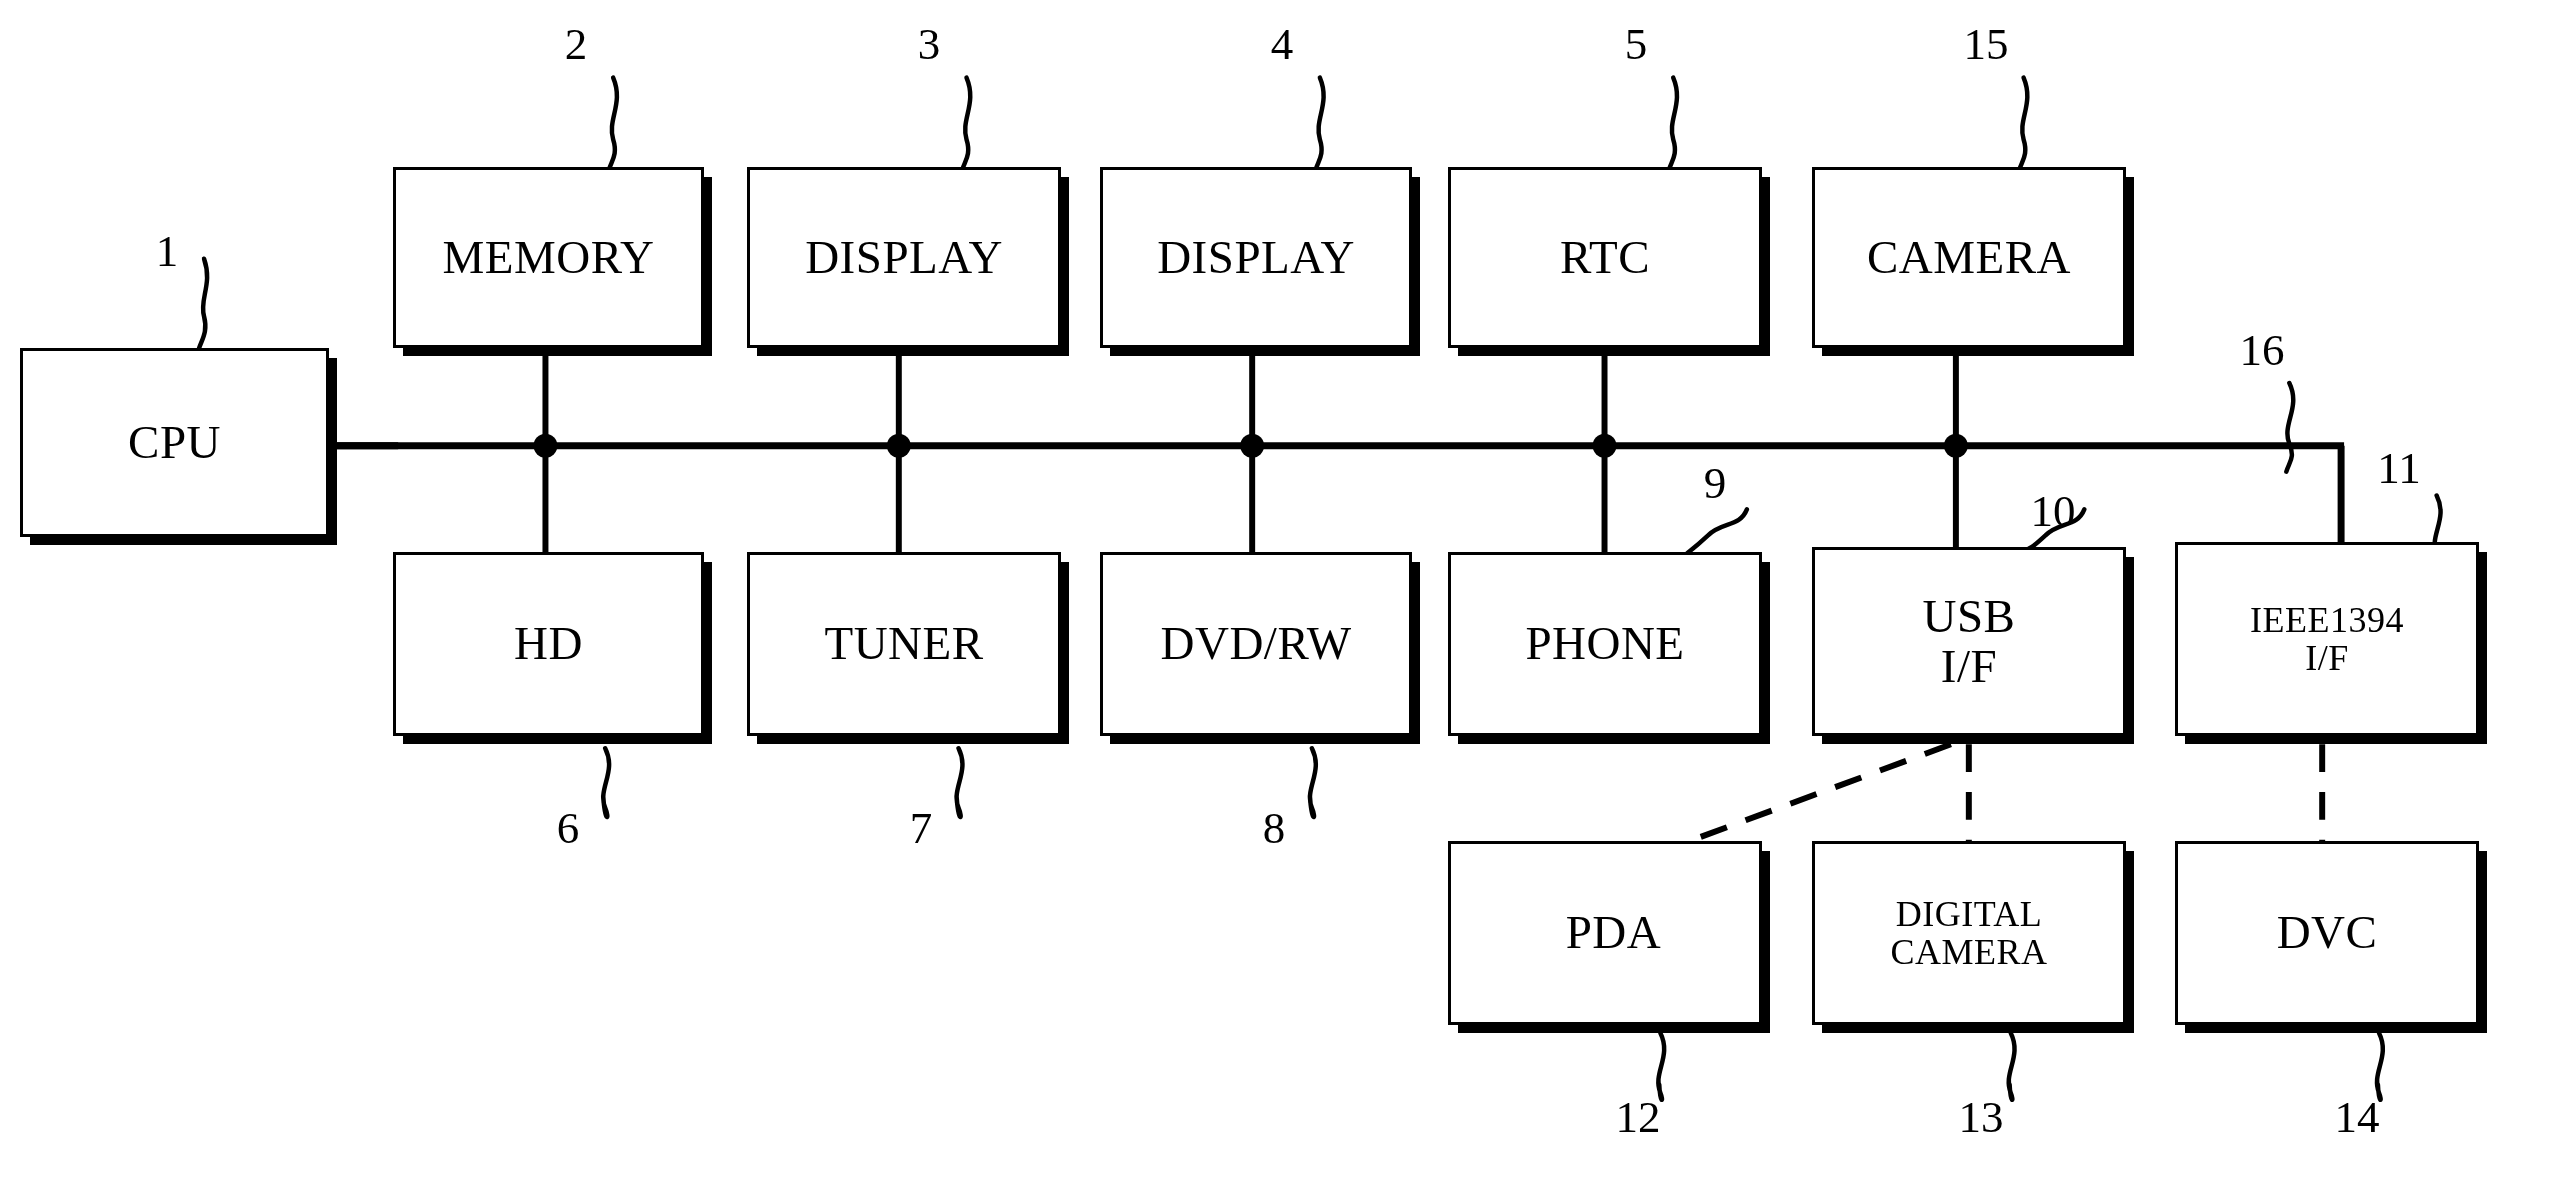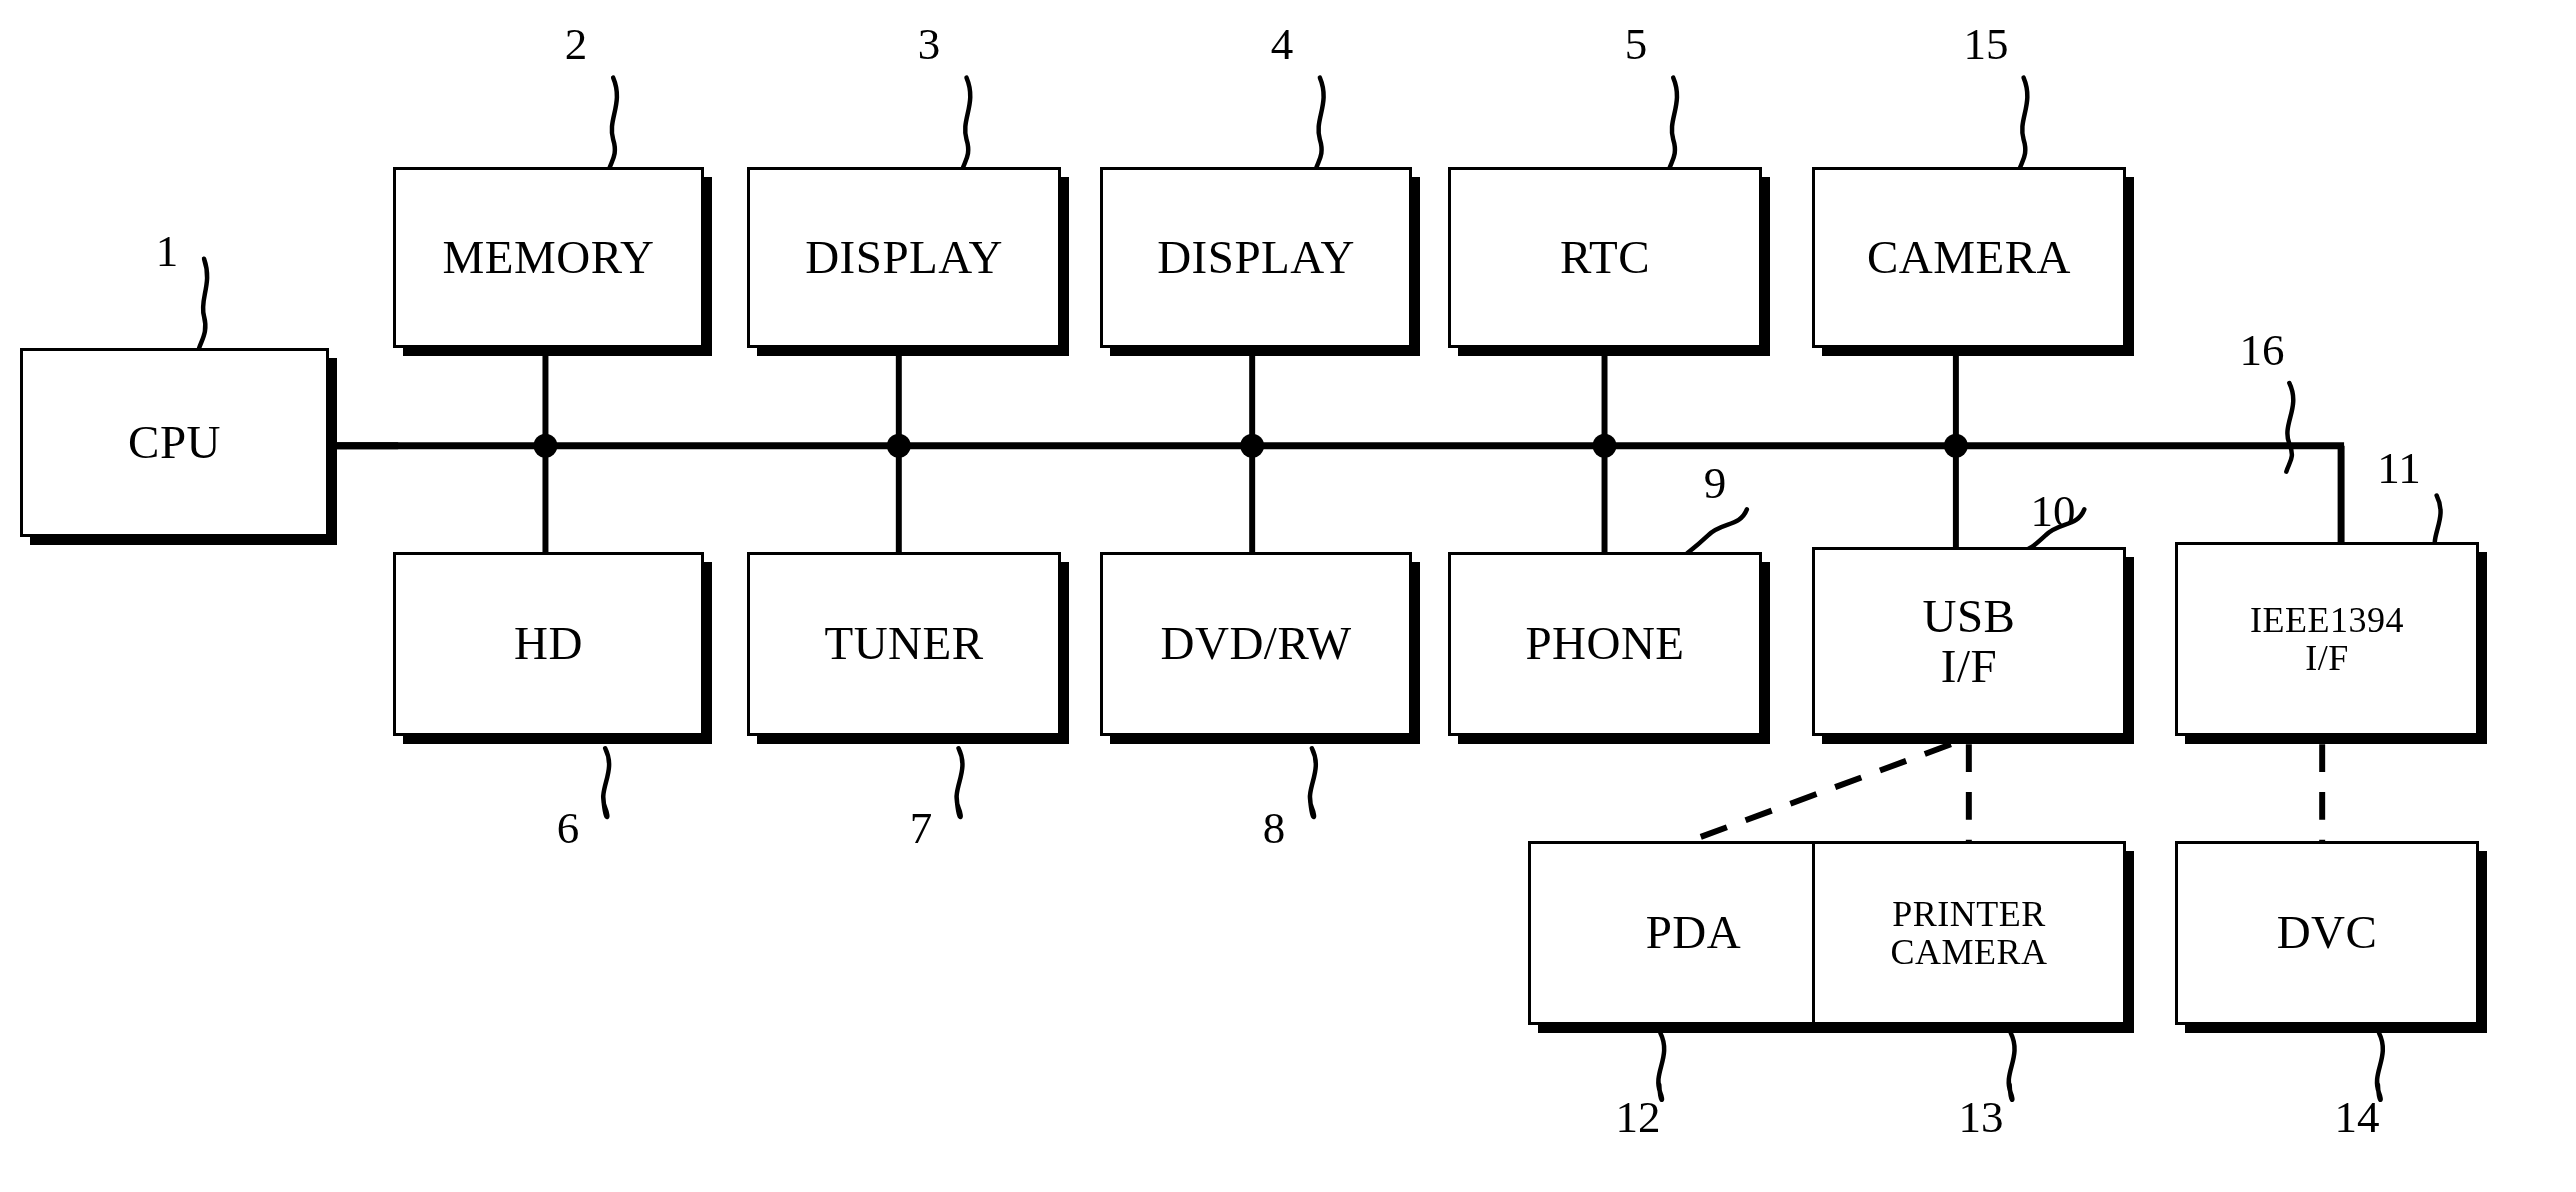--- a/index.html
+++ b/index.html
@@ -110,25 +110,25 @@
         <span class="t48">PHONE</span>
       </div>
       <div class="blk" style="left: 1812px; top: 547px; width: 314px; height: 189px;">
         <span class="t48">USB
 I/F</span>
       </div>
       <div class="blk" style="left: 2175px; top: 542px; width: 304px; height: 194px;">
         <span class="t44">IEEE1394
 I/F</span>
       </div>
-      <div class="blk" style="left: 1528px; top: 841px; width: 314px; height: 184px; padding-left: 17px;">
+      <div class="blk" style="left: 1448px; top: 841px; width: 314px; height: 184px; padding-left: 17px;">
         <span class="t48">PDA</span>
       </div>
       <div class="blk" style="left: 1812px; top: 841px; width: 314px; height: 184px;">
-        <span class="t44">PRINTER
+        <span class="t44">DIGITAL
 CAMERA</span>
       </div>
       <div class="blk" style="left: 2175px; top: 841px; width: 304px; height: 184px;">
         <span class="t48">DVC</span>
       </div>
     </div>
 
   <div id="refs">
       <div class="ref" style="left: 122px; top: 229px;">1</div>
       <div class="ref" style="left: 531px; top: 22px;">2</div>

